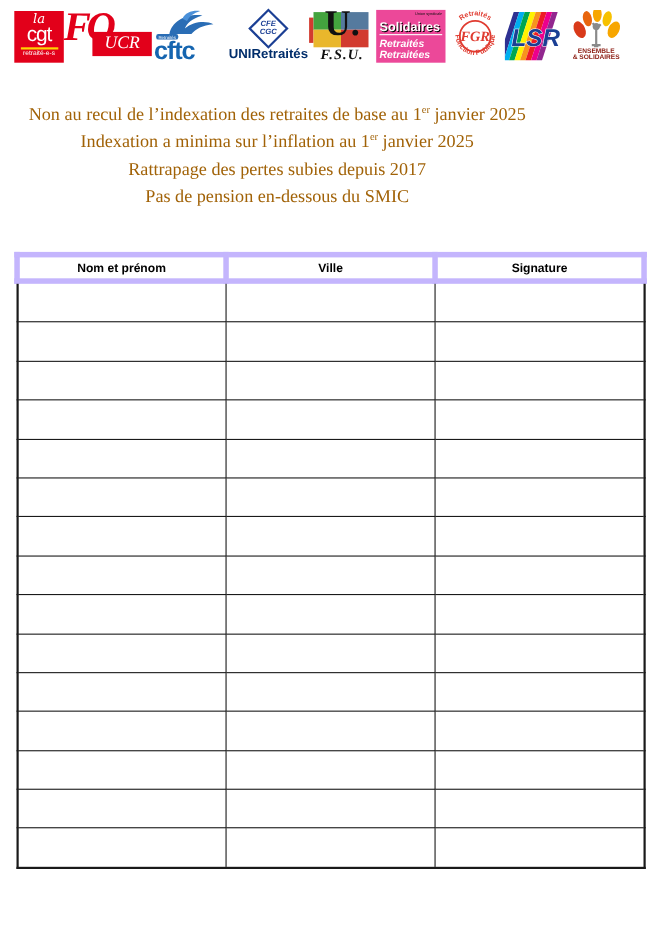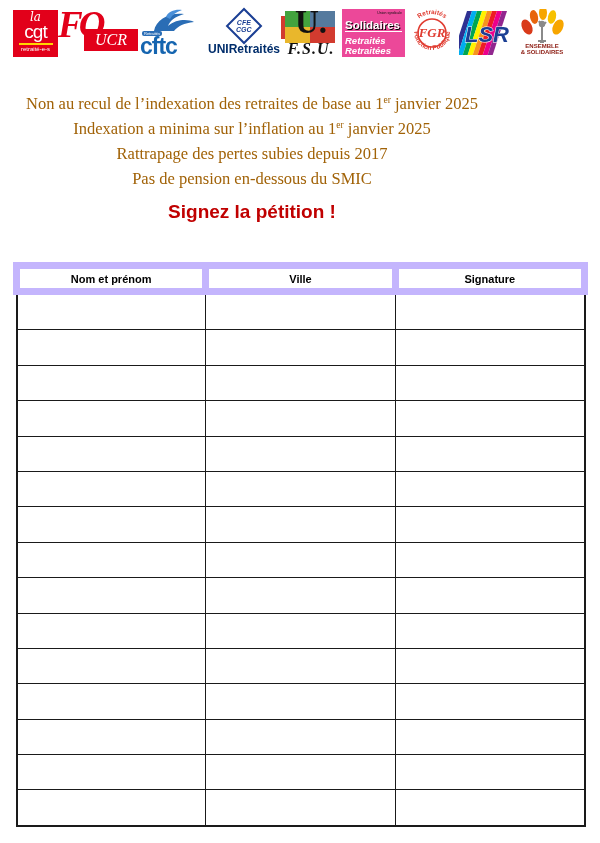--- a/index.html
+++ b/index.html
@@ -40,21 +40,21 @@
   .cfecgc-diamond { width: 22px; height: 22px; margin: 2px auto 0 auto; border: 2px solid #1b3f94; background: #fff; transform: rotate(45deg); display: flex; align-items: center; justify-content: center; }
   .cfecgc-inner { transform: rotate(-45deg); color: #1b3f94; font-family: "Liberation Sans", sans-serif; font-style: italic; font-weight: bold; font-size: 7px; line-height: 7px; }
   .cfecgc-label { margin-top: 3px; color: #002d6b; font-family: "Liberation Sans", sans-serif; font-weight: bold; font-size: 12px; }
 
   
   .logo-fsu { width: 62px; height: 46px; text-align: center; }
   .fsu-squares { position: absolute; left: 5px; top: 1px; width: 50px; height: 32px; }
   .fsu-sq { position: absolute; width: 25px; height: 16px; }
   .fsu-strip { position: absolute; left: -4px; top: 5px; width: 4px; height: 23px; background: #d23b2f; }
   .fsu-u { position: absolute; left: 0; top: -6px; width: 62px; text-align: center; font-family: "Liberation Serif", serif; font-weight: bold; font-size: 33px; color: #111; }
-  .fsu-label { position: absolute; left: 0; bottom: -2px; width: 62px; font-family: "Liberation Serif", serif; font-style: italic; font-weight: bold; font-size: 16px; color: #111; letter-spacing: 1px; }
+  .fsu-label { position: absolute; left: 0; bottom: -2px; width: 62px; font-family: "Liberation Serif", serif; font-style: italic; font-weight: bold; font-size: 13px; color: #111; letter-spacing: 1px; }
 
   
   .logo-solidaires { width: 63px; height: 48px; background: #ec4899; color: #fff; padding: 2px 0 0 3px; box-sizing: border-box; }
   .sol-tag { font-family: "Liberation Sans", sans-serif; font-size: 3.5px; color: #111; text-align: right; padding-right: 3px; line-height: 4px; }
   .sol-name { font-family: "Liberation Sans", sans-serif; font-weight: bold; font-size: 11.5px; line-height: 12px; text-shadow: 1px 1px 0 #000; border-bottom: 1px solid #fff; display: inline-block; padding-right: 2px; }
   .sol-lines { margin-top: 3px; font-family: "Liberation Sans", sans-serif; font-style: italic; font-weight: bold; font-size: 9.5px; line-height: 10px; }
 
   
   .logo-fgr { width: 54px; height: 50px; }
 
@@ -68,21 +68,21 @@
   .demands { margin-top: 33px; text-align: center; font-size: 16.5px; line-height: 25px; color: #a16207; }
   .demands sup { font-size: 0.58em; line-height: 0; }
 
   
   .cta { margin-top: 9px; text-align: center; font-family: "Liberation Sans", sans-serif; font-weight: bold; font-size: 19px; line-height: 24px; }
 
   
   .table-wrap { margin: 38px 12px 0 13px; }
   table.sign-table { width: 575px; border-collapse: collapse; table-layout: fixed; border: 2px solid #1a1a1a; }
   table.sign-table th {
-    border: 7px solid #c4b5fd; height: 19px;
+    border: 5px solid #c4b5fd; height: 19px;
     font-family: "Liberation Sans", sans-serif; font-weight: bold; font-size: 11px;
     text-align: center; vertical-align: middle; color: #000; padding: 0;
   }
   table.sign-table td { border: 1px solid #1a1a1a; height: 34.4px; padding: 0; }
 </style>
 </head>
 <body>
 
 <div class="page">
 
@@ -190,21 +190,20 @@
 
   </div>
 
   <div class="demands">
     <div><span>Non au recul de l’indexation des retraites de base au 1</span><sup>er</sup><span> janvier 2025</span></div>
     <div><span>Indexation a minima sur l’inflation au 1</span><sup>er</sup><span> janvier 2025</span></div>
     <div><span>Rattrapage des pertes subies depuis 2017</span><sup></sup><span></span></div>
     <div><span>Pas de pension en-dessous du SMIC</span><sup></sup><span></span></div>
   </div>
 
-  <div class="cta" style="color: rgb(192, 0, 0);">Signez la pétition !</div>
 
   <div class="table-wrap">
     <table class="sign-table">
       <thead>
         <tr>
           <th>Nom et prénom</th>
           <th>Ville</th>
           <th>Signature</th>
         </tr>
       </thead>

